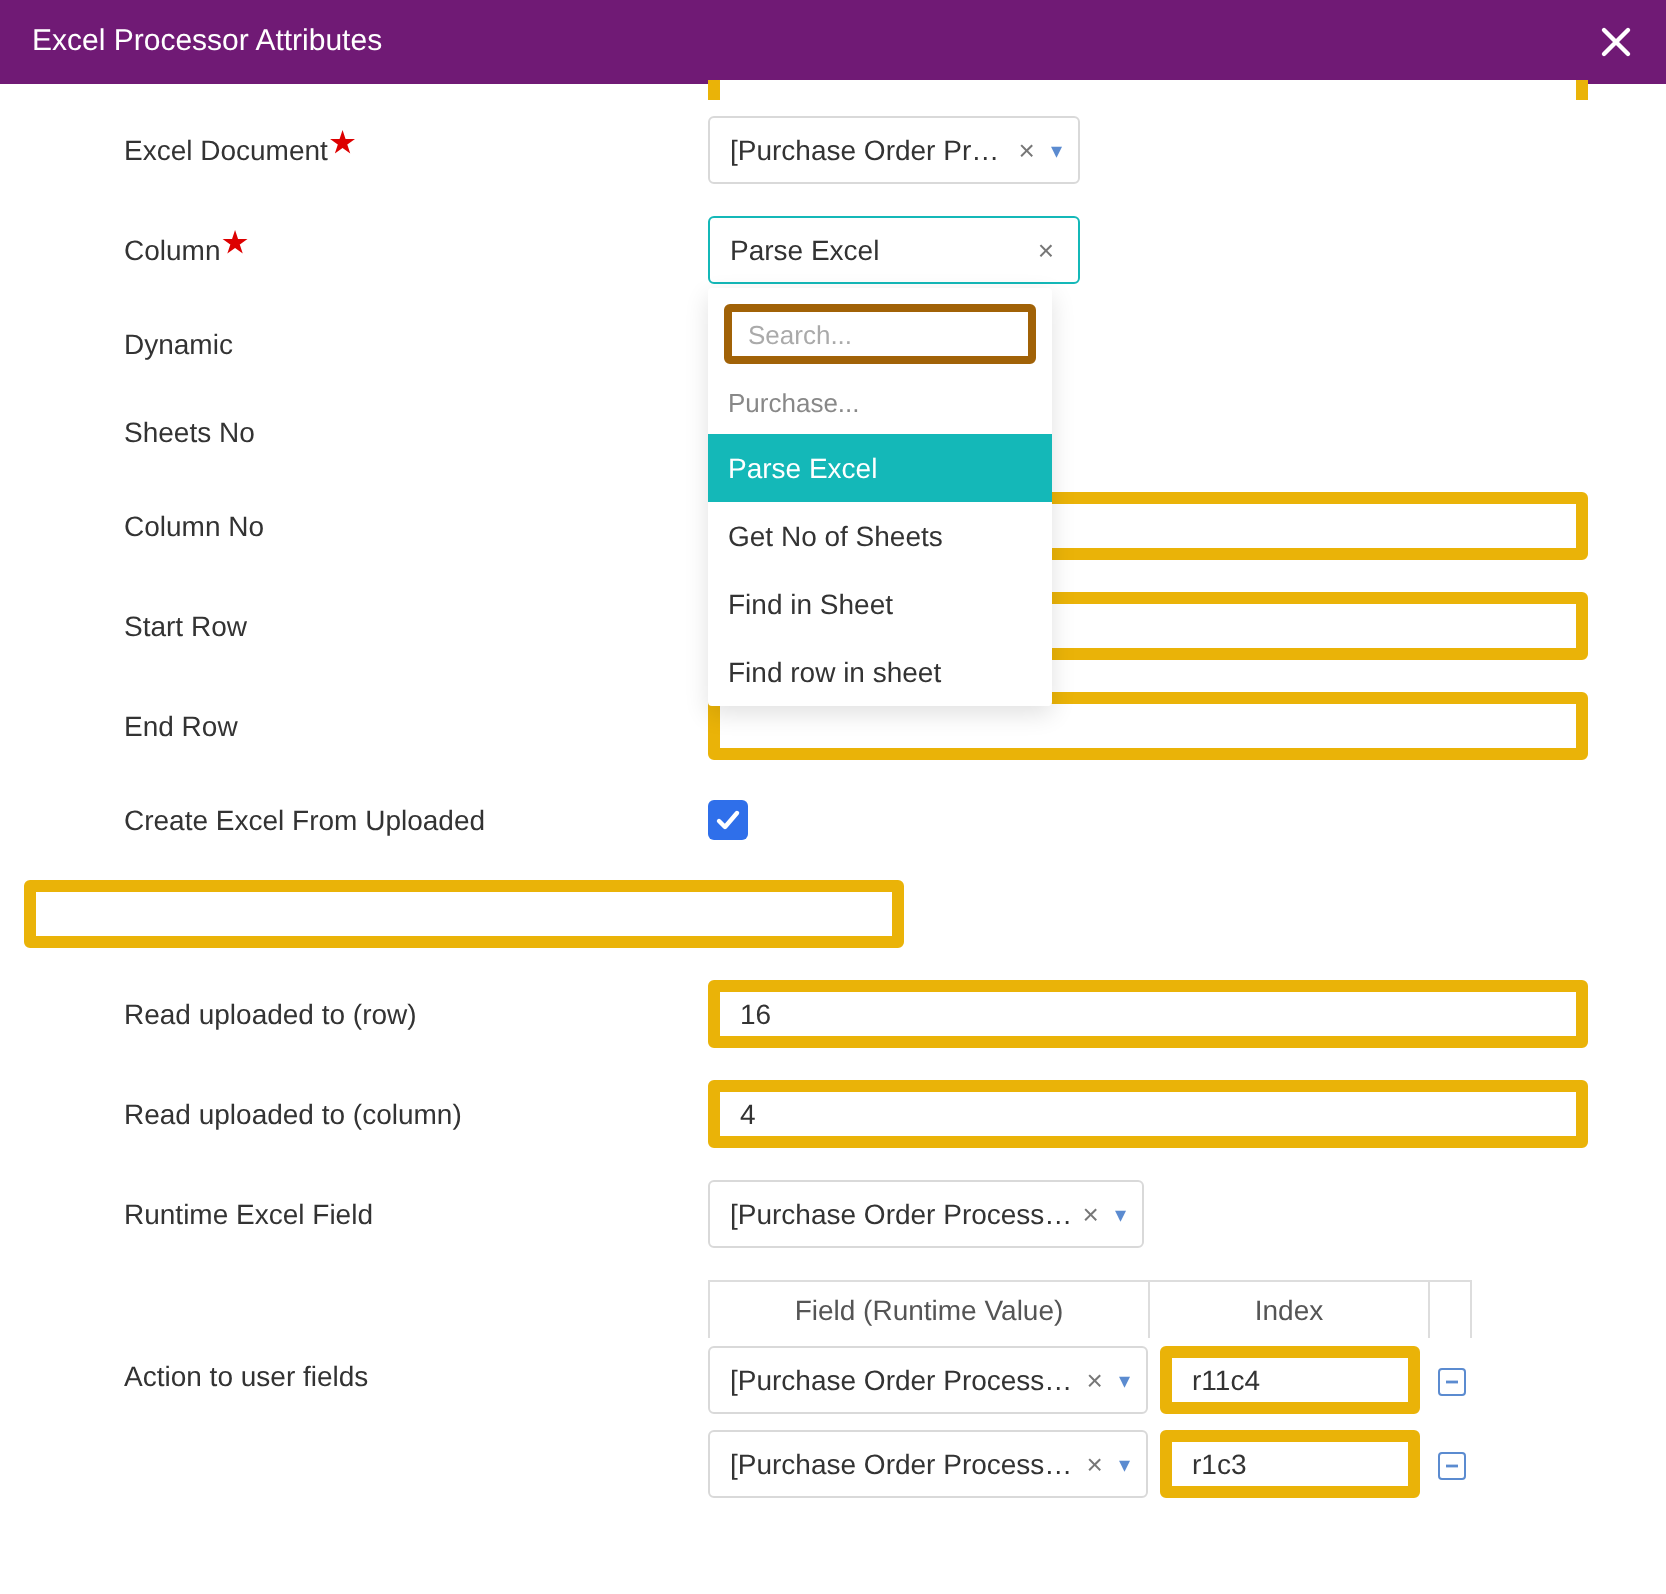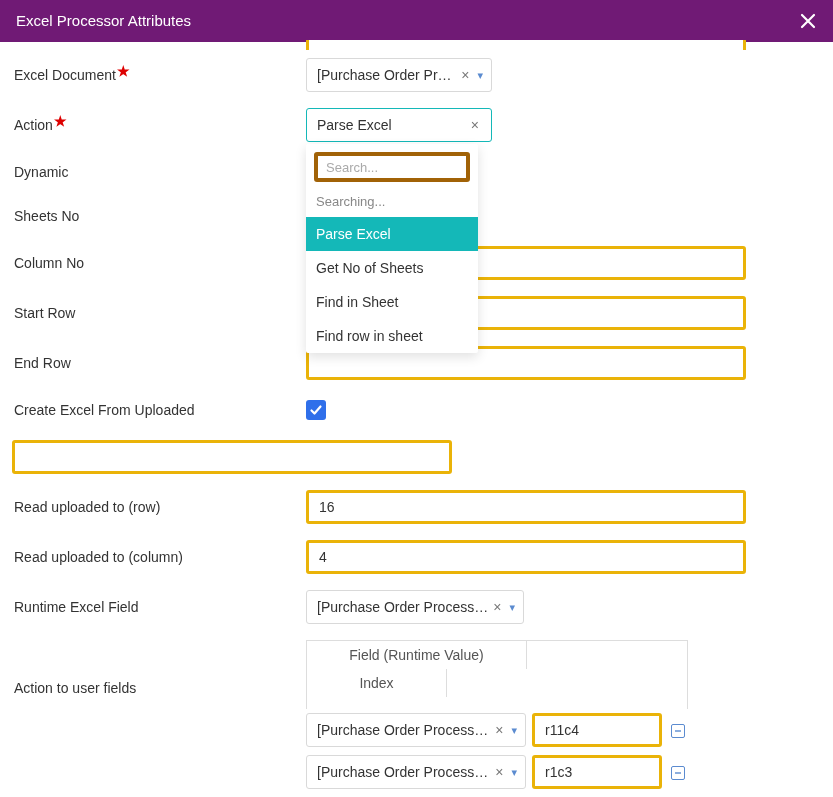--- a/index.html
+++ b/index.html
@@ -35,39 +35,40 @@
     align-items: center;
     min-height: 44px;
     padding: 8px 0;
   }
   .label-col {
     width: 294px;
     padding-left: 2px;
     padding-right: 8px;
     color: #333;
     font-size: 14px;
+    margin-left: 48px;
   }
   .input-col {
     flex: 1;
     position: relative;
   }
   .input-sm { width: 186px; }
   .input-full { width: 440px; }
   .input-mid { width: 218px; }
   .req {
     color: #d00;
     font-weight: bold;
     position: relative;
     top: -4px;
     margin-left: 1px;
   }
   .text-input {
     width: 100%;
     height: 34px;
-    border: 3px solid #eab308;
+    border: 6px solid #eab308;
     border-radius: 3px;
     padding: 0 10px;
     font-size: 14px;
     color: #333;
     font-family: inherit;
     outline: none;
   }
   .text-input::placeholder { color: #aaa; }
   .select-box {
     height: 34px;
@@ -149,21 +150,20 @@
     cursor: pointer;
   }
   .checkbox-wrap svg { display:block; }
   .table-box {
     width: 382px;
   }
   .table-header {
     display: flex;
     border: 1px solid #ddd;
     border-bottom: none;
-    flex-direction: column;
   }
   .th {
     text-align: center;
     padding: 6px 4px;
     font-size: 14px;
     color: #555;
     border-right: 1px solid #ddd;
   }
   .th:last-child { border-right: none; }
   .th-field { width: 220px; }
@@ -231,29 +231,29 @@
     <div class="input-col">
       <div class="select-box input-sm">
         <span class="sel-text">[Purchase Order Proce…</span>
         <span class="clear-x">×</span>
         <span class="caret">▾</span>
       </div>
     </div>
   </div>
 
   <div class="form-row">
-    <div class="label-col"><span>Action</span><span class="req">★</span></div>
+    <div class="label-col"><span>Column</span><span class="req">★</span></div>
     <div class="input-col">
       <div class="select-box focus input-sm">
         <span class="sel-text">Parse Excel</span>
         <span class="clear-x">×</span>
       </div>
       <div class="dropdown-panel">
         <input class="dropdown-search" placeholder="Search..." style="">
-        <div class="dropdown-status">Searching...</div>
+        <div class="dropdown-status">Purchase...</div>
         <div class="dropdown-option active">Parse Excel</div>
         <div class="dropdown-option">Get No of Sheets</div>
         <div class="dropdown-option">Find in Sheet</div>
         <div class="dropdown-option">Find row in sheet</div>
       </div>
     </div>
   </div>
 
   <div class="form-row">
     <div class="label-col">Dynamic</div>

